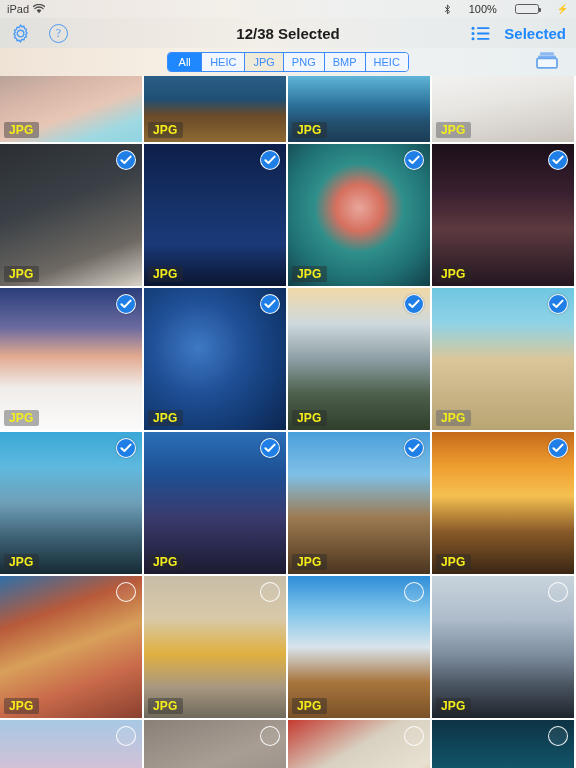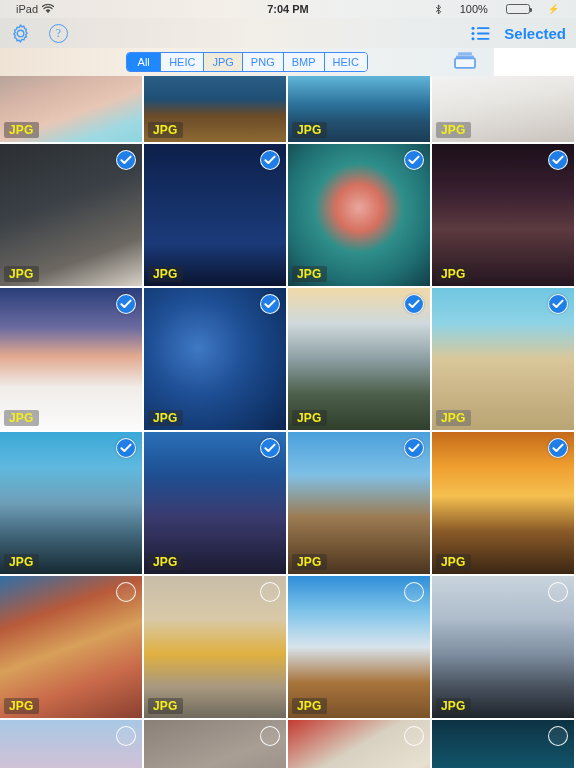--- a/index.html
+++ b/index.html
@@ -10,21 +10,21 @@
     font-family: "Liberation Sans", sans-serif;
     background: #ffffff;
   }
 
   
   .status-bar {
     height: 18px;
     width: 576px;
     display: flex;
     align-items: center;
-    padding: 0 16px;
+    padding: 0 7px;
     font-size: 11px;
     color: #3c3c3c;
     background: linear-gradient(to right,#e8e6e3 0%,#efe9e4 18%,#f3efe9 40%,#eef0f0 62%,#e9ecec 100%);
     position: relative;
     z-index: 30;
   }
   .sb-left { display:flex; align-items:center; gap:4px; }
   .sb-center {
     position:absolute; left:0; right:0; text-align:center;
     font-size:11px; font-weight:bold; color:#2e2e2e; pointer-events:none;
@@ -68,21 +68,21 @@
   .help-icon {
     width:19px; height:19px; border-radius:50%;
     border:1.4px solid #4a9bf5; color:#4a9bf5;
     font-size:12px; display:flex; align-items:center; justify-content:center;
     font-family:"Liberation Serif", serif;
   }
 
   
   .filter-bar {
     height: 28px;
-    width: 494px;
+    width: 576px;
     display:flex; align-items:center; justify-content:center;
     position:relative;
     background: linear-gradient(to right,#efe3d6 0%,#f3e9dd 14%,#f6f0e6 32%,#f2f0ea 52%,#edf1f2 74%,#e9eff1 100%);
     z-index: 20;
   }
   .segmented {
     display:flex;
     border:1px solid #3b8bfd;
     border-radius:4px;
     overflow:hidden;
@@ -197,21 +197,20 @@
   <div class="sb-left">
     <span>iPad</span>
     <span class="wifi-icon">
       <svg width="12" height="10" viewBox="0 0 12 10">
         <path d="M6 9.2 L3.6 6.3 a3.8 3.8 0 0 1 4.8 0 Z" fill="#4a4a4a"></path>
         <path d="M1.9 4.6 a6 6 0 0 1 8.2 0" stroke="#4a4a4a" stroke-width="1.3" fill="none" stroke-linecap="round"></path>
         <path d="M0.4 2.6 a8.4 8.4 0 0 1 11.2 0" stroke="#4a4a4a" stroke-width="1.3" fill="none" stroke-linecap="round"></path>
       </svg>
     </span>
   </div>
-  <div class="sb-center">7:04 PM</div>
   <div class="sb-right">
     <span class="bt-icon">
       <svg width="7" height="11" viewBox="0 0 7 11">
         <path d="M1.2 3 L5.6 7.8 L3.4 10 V1 L5.6 3.2 L1.2 8" stroke="#4a4a4a" stroke-width="1" fill="none"></path>
       </svg>
     </span>
     <span>100%</span>
     <span class="battery">
       <span class="battery-fill" style="width:100%"></span>
     </span>
@@ -222,20 +221,21 @@
 <div class="nav-bar">
   <div class="nav-left">
     <span class="icon-btn">
       <svg width="21" height="21" viewBox="0 0 24 24">
         <path d="M12 8.2a3.8 3.8 0 1 0 0 7.6 3.8 3.8 0 0 0 0-7.6z" fill="none" stroke="#4a9bf5" stroke-width="1.6"></path>
         <path d="M12 2.2l1.5 2.1 2.5-.6.5 2.5 2.4 1-1 2.4 1.7 1.9-1.7 1.9 1 2.4-2.4 1-.5 2.5-2.5-.6L12 21.8l-1.5-2.1-2.5.6-.5-2.5-2.4-1 1-2.4L4.4 12.5l1.7-1.9-1-2.4 2.4-1 .5-2.5 2.5.6z" fill="none" stroke="#4a9bf5" stroke-width="1.5" stroke-linejoin="round"></path>
       </svg>
     </span>
     <span class="help-icon">?</span>
   </div>
+  <div class="nav-title">12/38 Selected</div>
   <div class="nav-right">
     <span class="icon-btn">
       <svg width="19" height="15" viewBox="0 0 19 15">
         <circle cx="2" cy="2.2" r="1.5" fill="#1f88fe"></circle>
         <circle cx="2" cy="7.5" r="1.5" fill="#1f88fe"></circle>
         <circle cx="2" cy="12.8" r="1.5" fill="#1f88fe"></circle>
         <rect x="6" y="1.3" width="12.5" height="1.8" rx="0.9" fill="#1f88fe"></rect>
         <rect x="6" y="6.6" width="12.5" height="1.8" rx="0.9" fill="#1f88fe"></rect>
         <rect x="6" y="11.9" width="12.5" height="1.8" rx="0.9" fill="#1f88fe"></rect>
       </svg>

